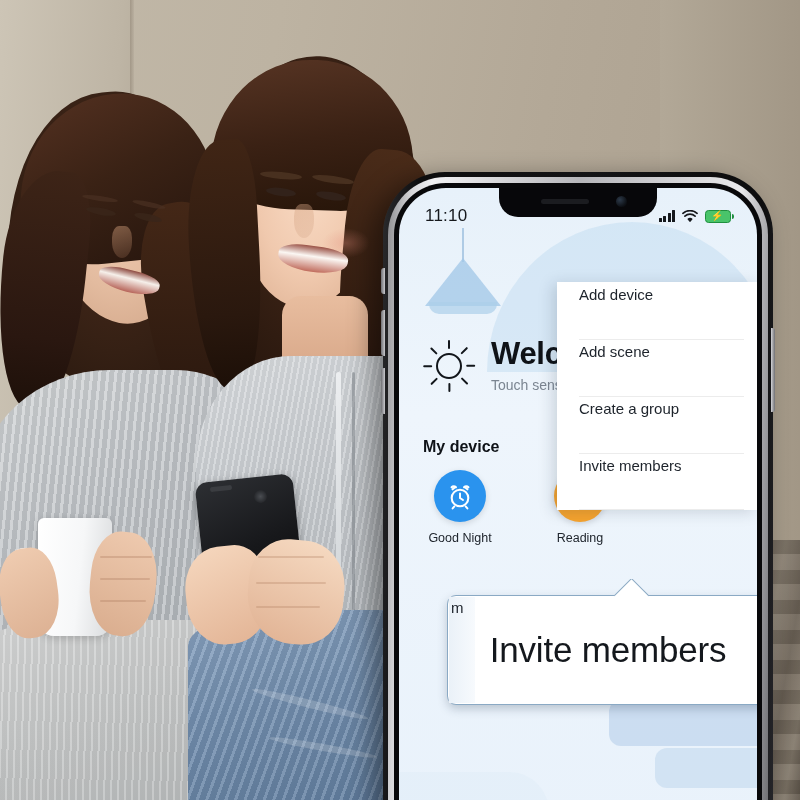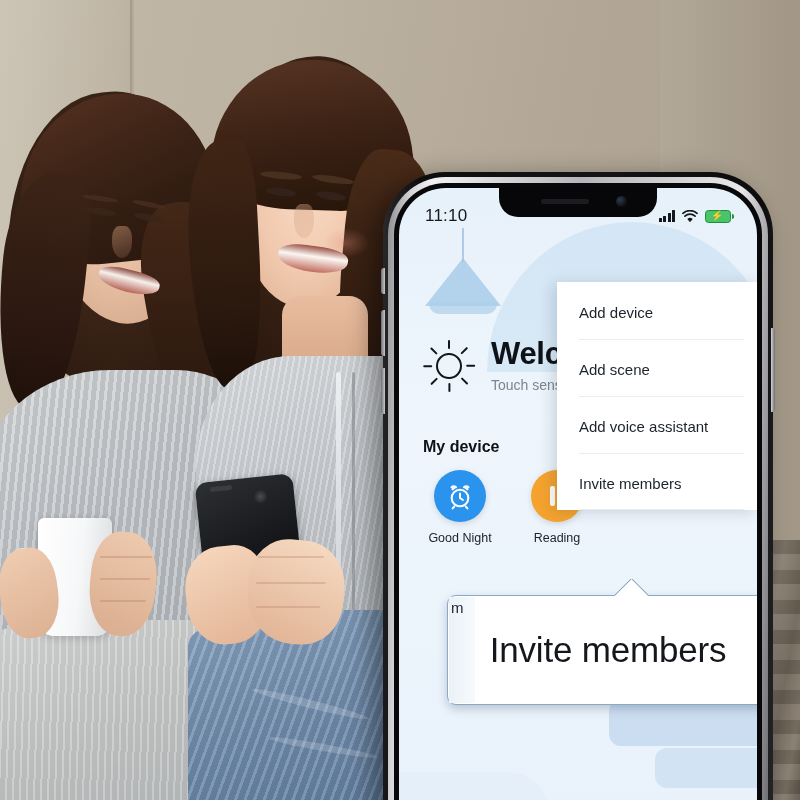--- a/index.html
+++ b/index.html
@@ -232,32 +232,32 @@
   .sun { width:52px; height:52px; position:relative; flex:none; }
   .sun-core { position:absolute; left:13px; top:13px; width:26px; height:26px;
     border:2.4px solid #12161b; border-radius:50%; }
   .sun-ray { position:absolute; left:25px; top:0; width:2.4px; height:9px; background:#12161b;
     border-radius:2px; transform-origin:1.2px 26px; }
   .wtxt-1 { font-size:31px; font-weight:bold; color:#0e1217; line-height:1; letter-spacing:-.3px; }
   .wtxt-2 { font-size:14px; color:#7b8591; margin-top:8px; }
 
   
   .scenes-title { position:absolute; left:24px; top:250px; font-size:16px; font-weight:bold; color:#0e1217; z-index:20; }
-  .scene-row { position:absolute; left:22px; top:282px; display:flex; gap:19px; z-index:20; }
+  .scene-row { position:absolute; left:22px; top:282px; display:flex; gap:42px; z-index:20; }
   .scene { width:78px; text-align:center; }
   .scene-ic { width:52px; height:52px; border-radius:50%; margin:0 auto;
     display:flex; align-items:center; justify-content:center; box-shadow:0 2px 6px rgba(0,0,0,.13); }
   .scene-lbl { font-size:12.5px; color:#1b2franch; color:#20262e; margin-top:9px; white-space:nowrap; }
   .pause-bars { display:flex; gap:4px; }
   .pause-bars i { width:5px; height:20px; background:#fff; border-radius:2px; display:block; }
 
   
   .menu { position:absolute; left:158px; top:94px; right:-1px; z-index:60;
     background:#fff; box-shadow:-4px 2px 14px rgba(25,40,60,.17); }
-  .mi { height:57px; display:flex; align-items:center; padding:4px 0 0 22px;
+  .mi { height:57px; display:flex; align-items:flex-start; padding:4px 0 0 22px;
     font-size:15px; color:#1d232b; position:relative; }
   .mi + .mi:before { content:""; position:absolute; left:22px; right:14px; top:0; height:1px; background:#ececec; }
   .mi-last-sep { position:absolute; left:22px; right:14px; bottom:0; height:1px; background:#ececec; }
 
   
   .callout { position:absolute; left:48px; top:407px; width:322px; height:110px; z-index:70;
     background:#fff; border:1.6px solid #8aa9c4; border-radius:9px;
     box-shadow:0 4px 10px rgba(40,60,85,.25);
     display:flex; align-items:center; justify-content:center; }
   .callout-txt { font-size:35px; color:#14181d; letter-spacing:-.2px; }
@@ -420,21 +420,21 @@
     </div>
 
     <div class="menu">
       <div class="mi">
         <span>Add device</span>
       </div>
       <div class="mi">
         <span>Add scene</span>
       </div>
       <div class="mi">
-        <span>Add voice assistant</span>
+        <span>Create a group</span>
       </div>
       <div class="mi">
         <span>Invite members</span>
         <span class="mi-last-sep"></span>
       </div>
     </div>
 
     <div class="callout">
       <div class="callout-arrow"></div>
       <div class="callout-ghost">

